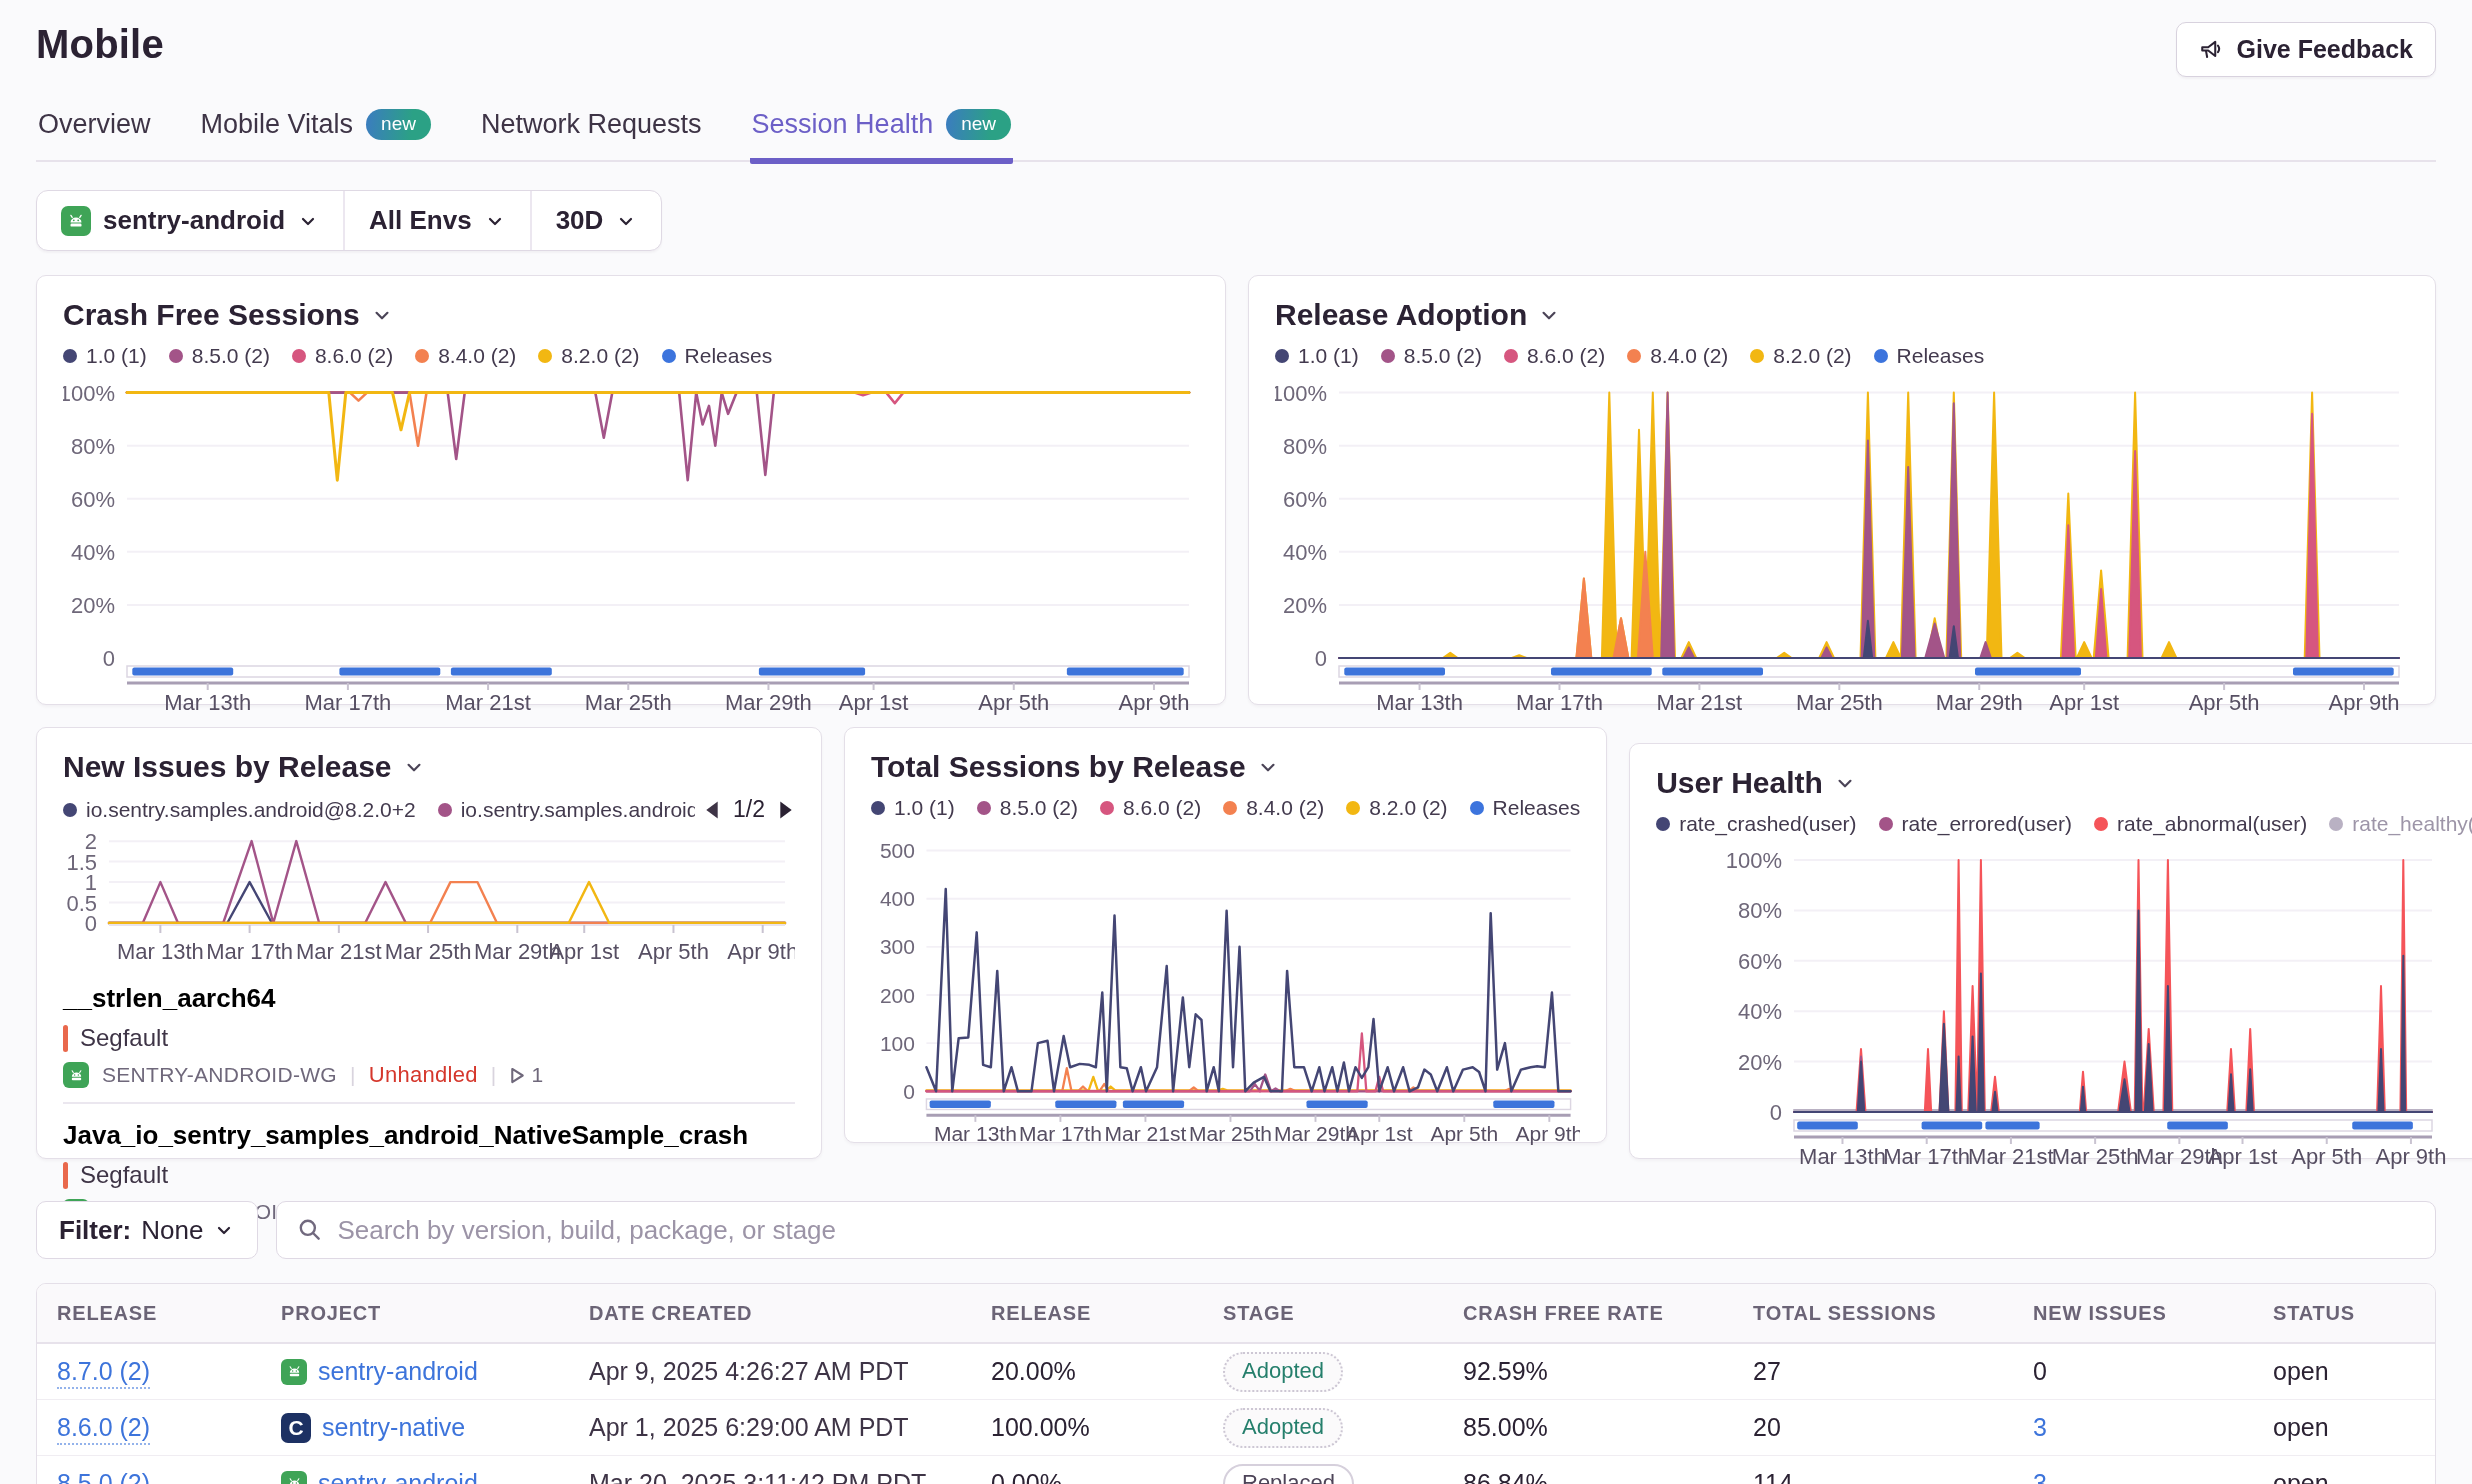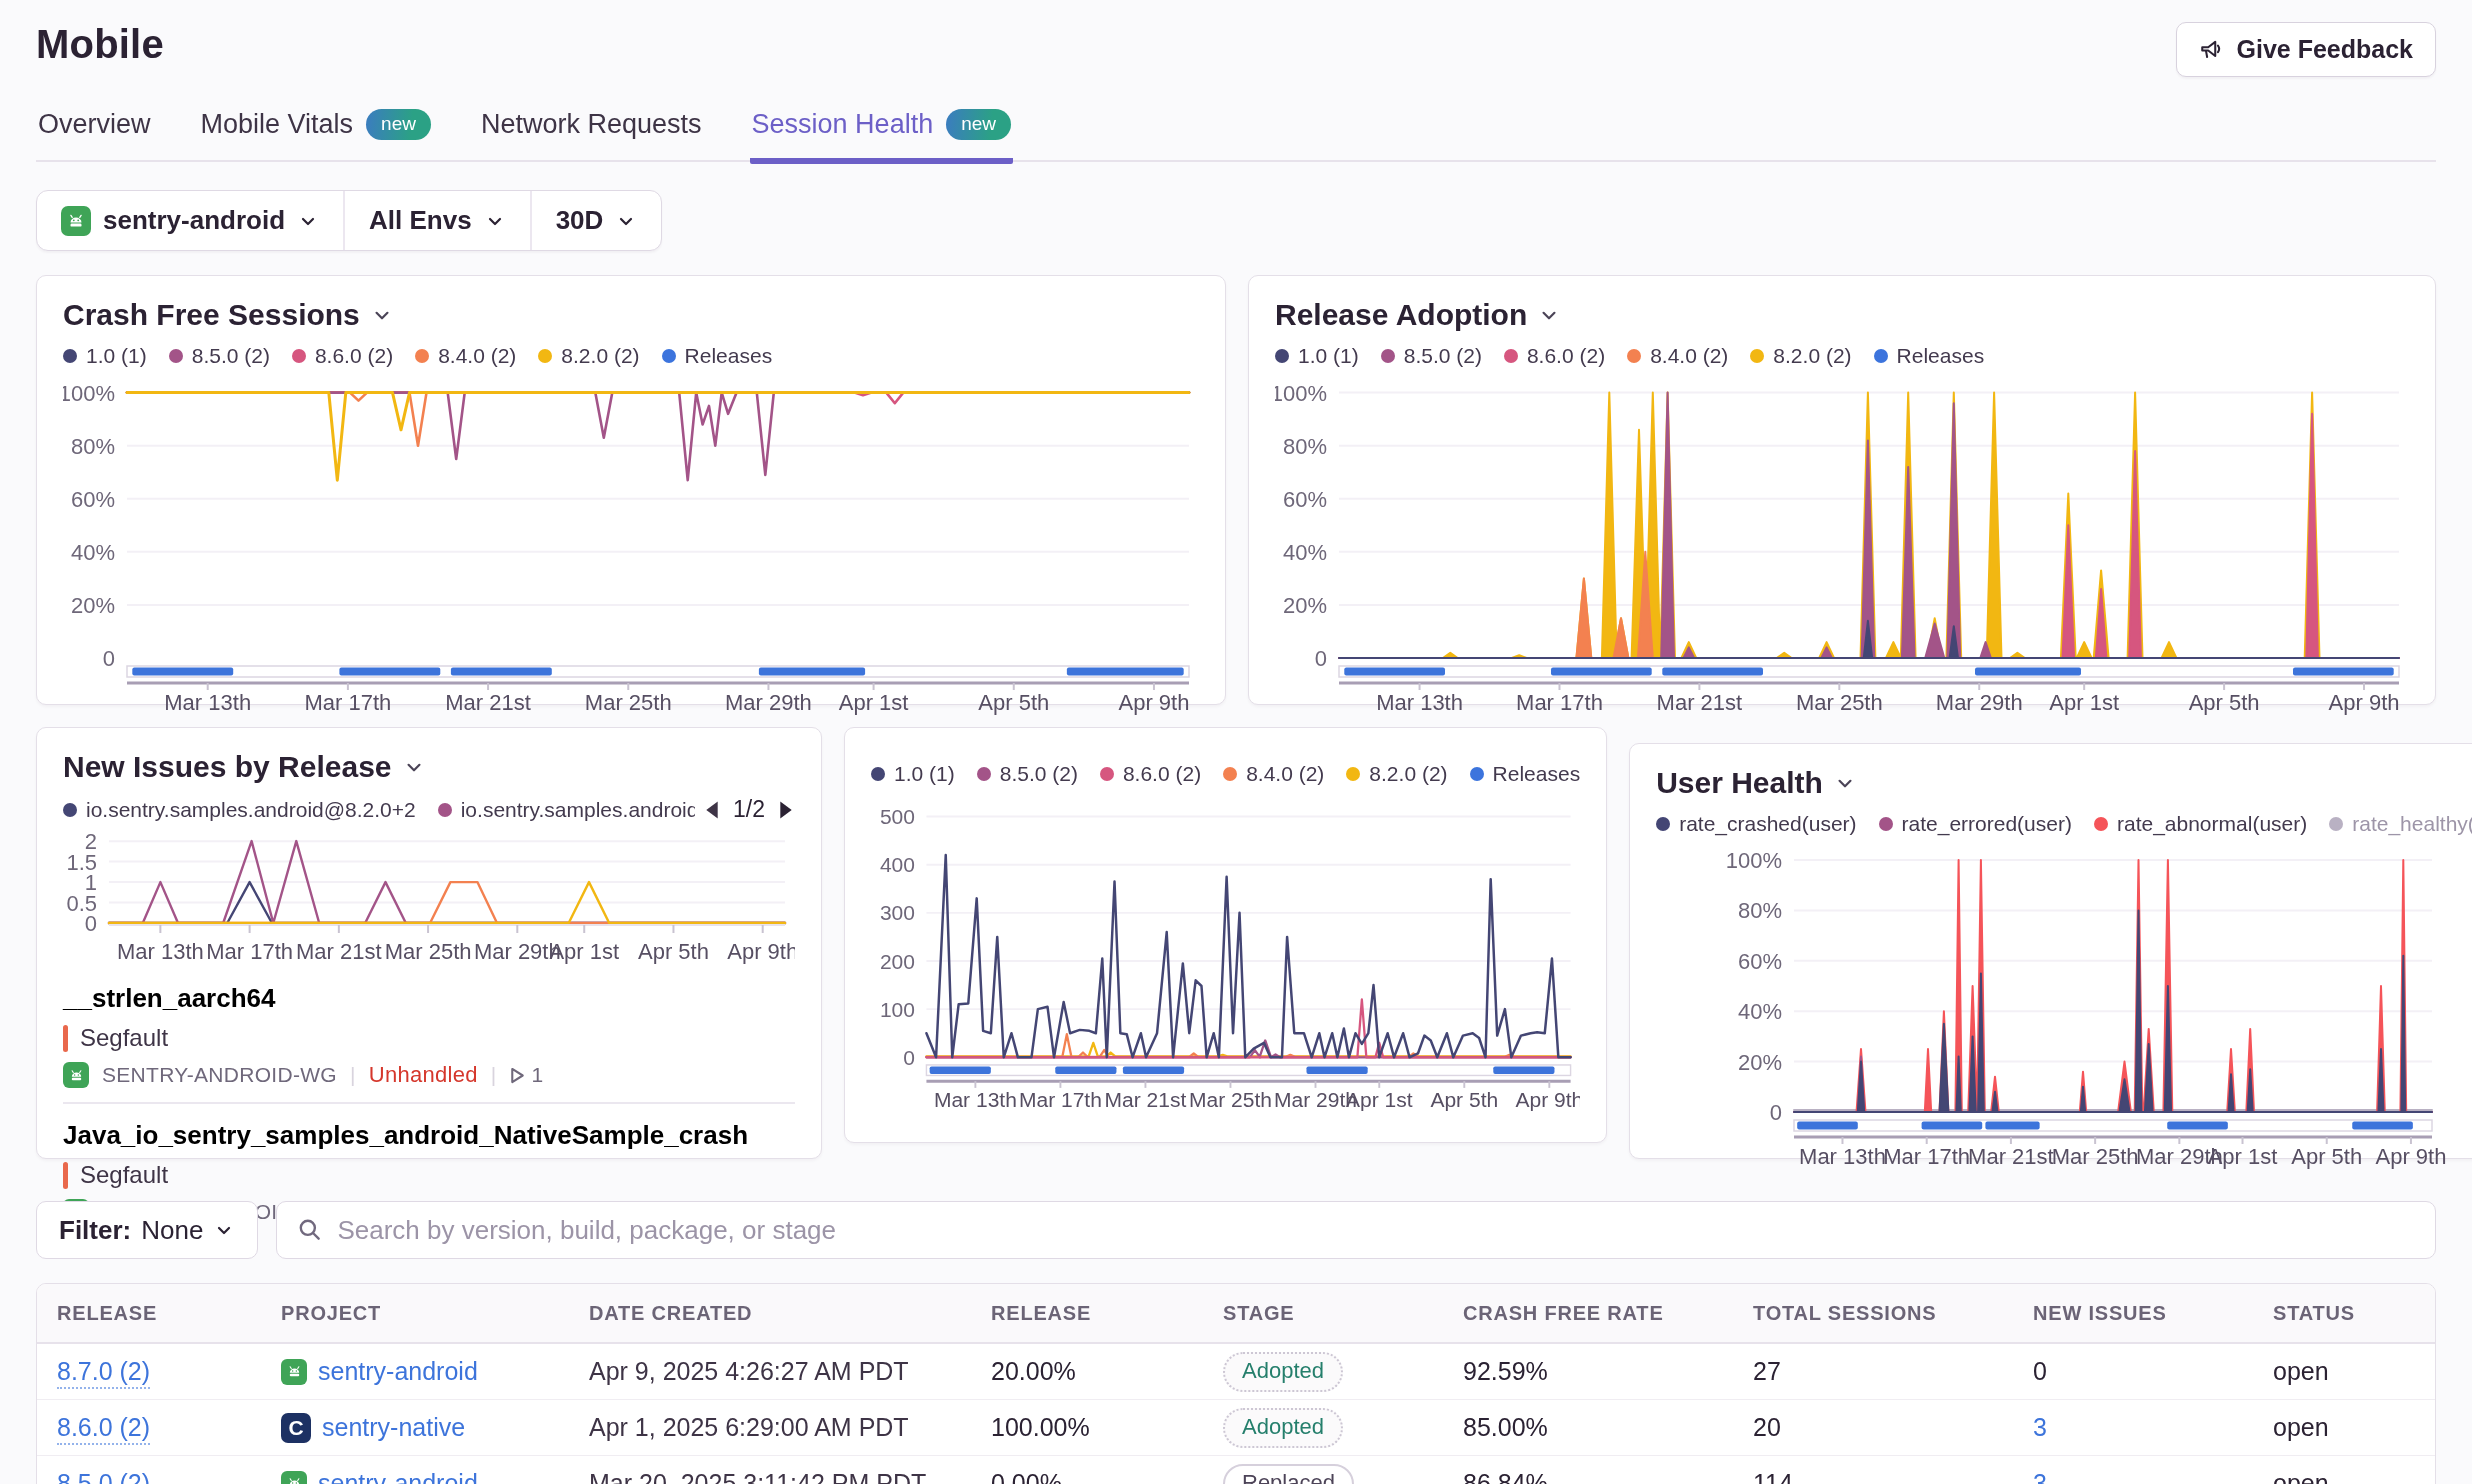--- a/index.html
+++ b/index.html
@@ -447,20 +447,26 @@
             <svg width="15" height="17" viewBox="0 0 11 13">
               <path d="M1.5 1.5 L9.5 6.5 L1.5 11.5 Z" fill="none" stroke="#6f687b" stroke-width="1.6" stroke-linejoin="round"></path>
             </svg>
             <span>1</span>
           </span>
         </div>
       </div>
     </section>
 
     <section class="panel panel-ts">
+      <div class="panel-head">
+        <h2>Total Sessions by Release</h2>
+        <svg width="24" height="24" viewBox="0 0 22 22">
+          <path d="M6 9 L11 14 L16 9" fill="none" stroke="#4b4457" stroke-width="2" stroke-linecap="round" stroke-linejoin="round"></path>
+        </svg>
+      </div>
       <div class="legend-row">
           <div class="legend">
             <span class="legend-item">
               <span class="dot" style="background: rgb(68, 70, 116);"></span>
               <span>1.0 (1)</span>
             </span>
             <span class="legend-item">
               <span class="dot" style="background: rgb(163, 84, 136);"></span>
               <span>8.5.0 (2)</span>
             </span>

